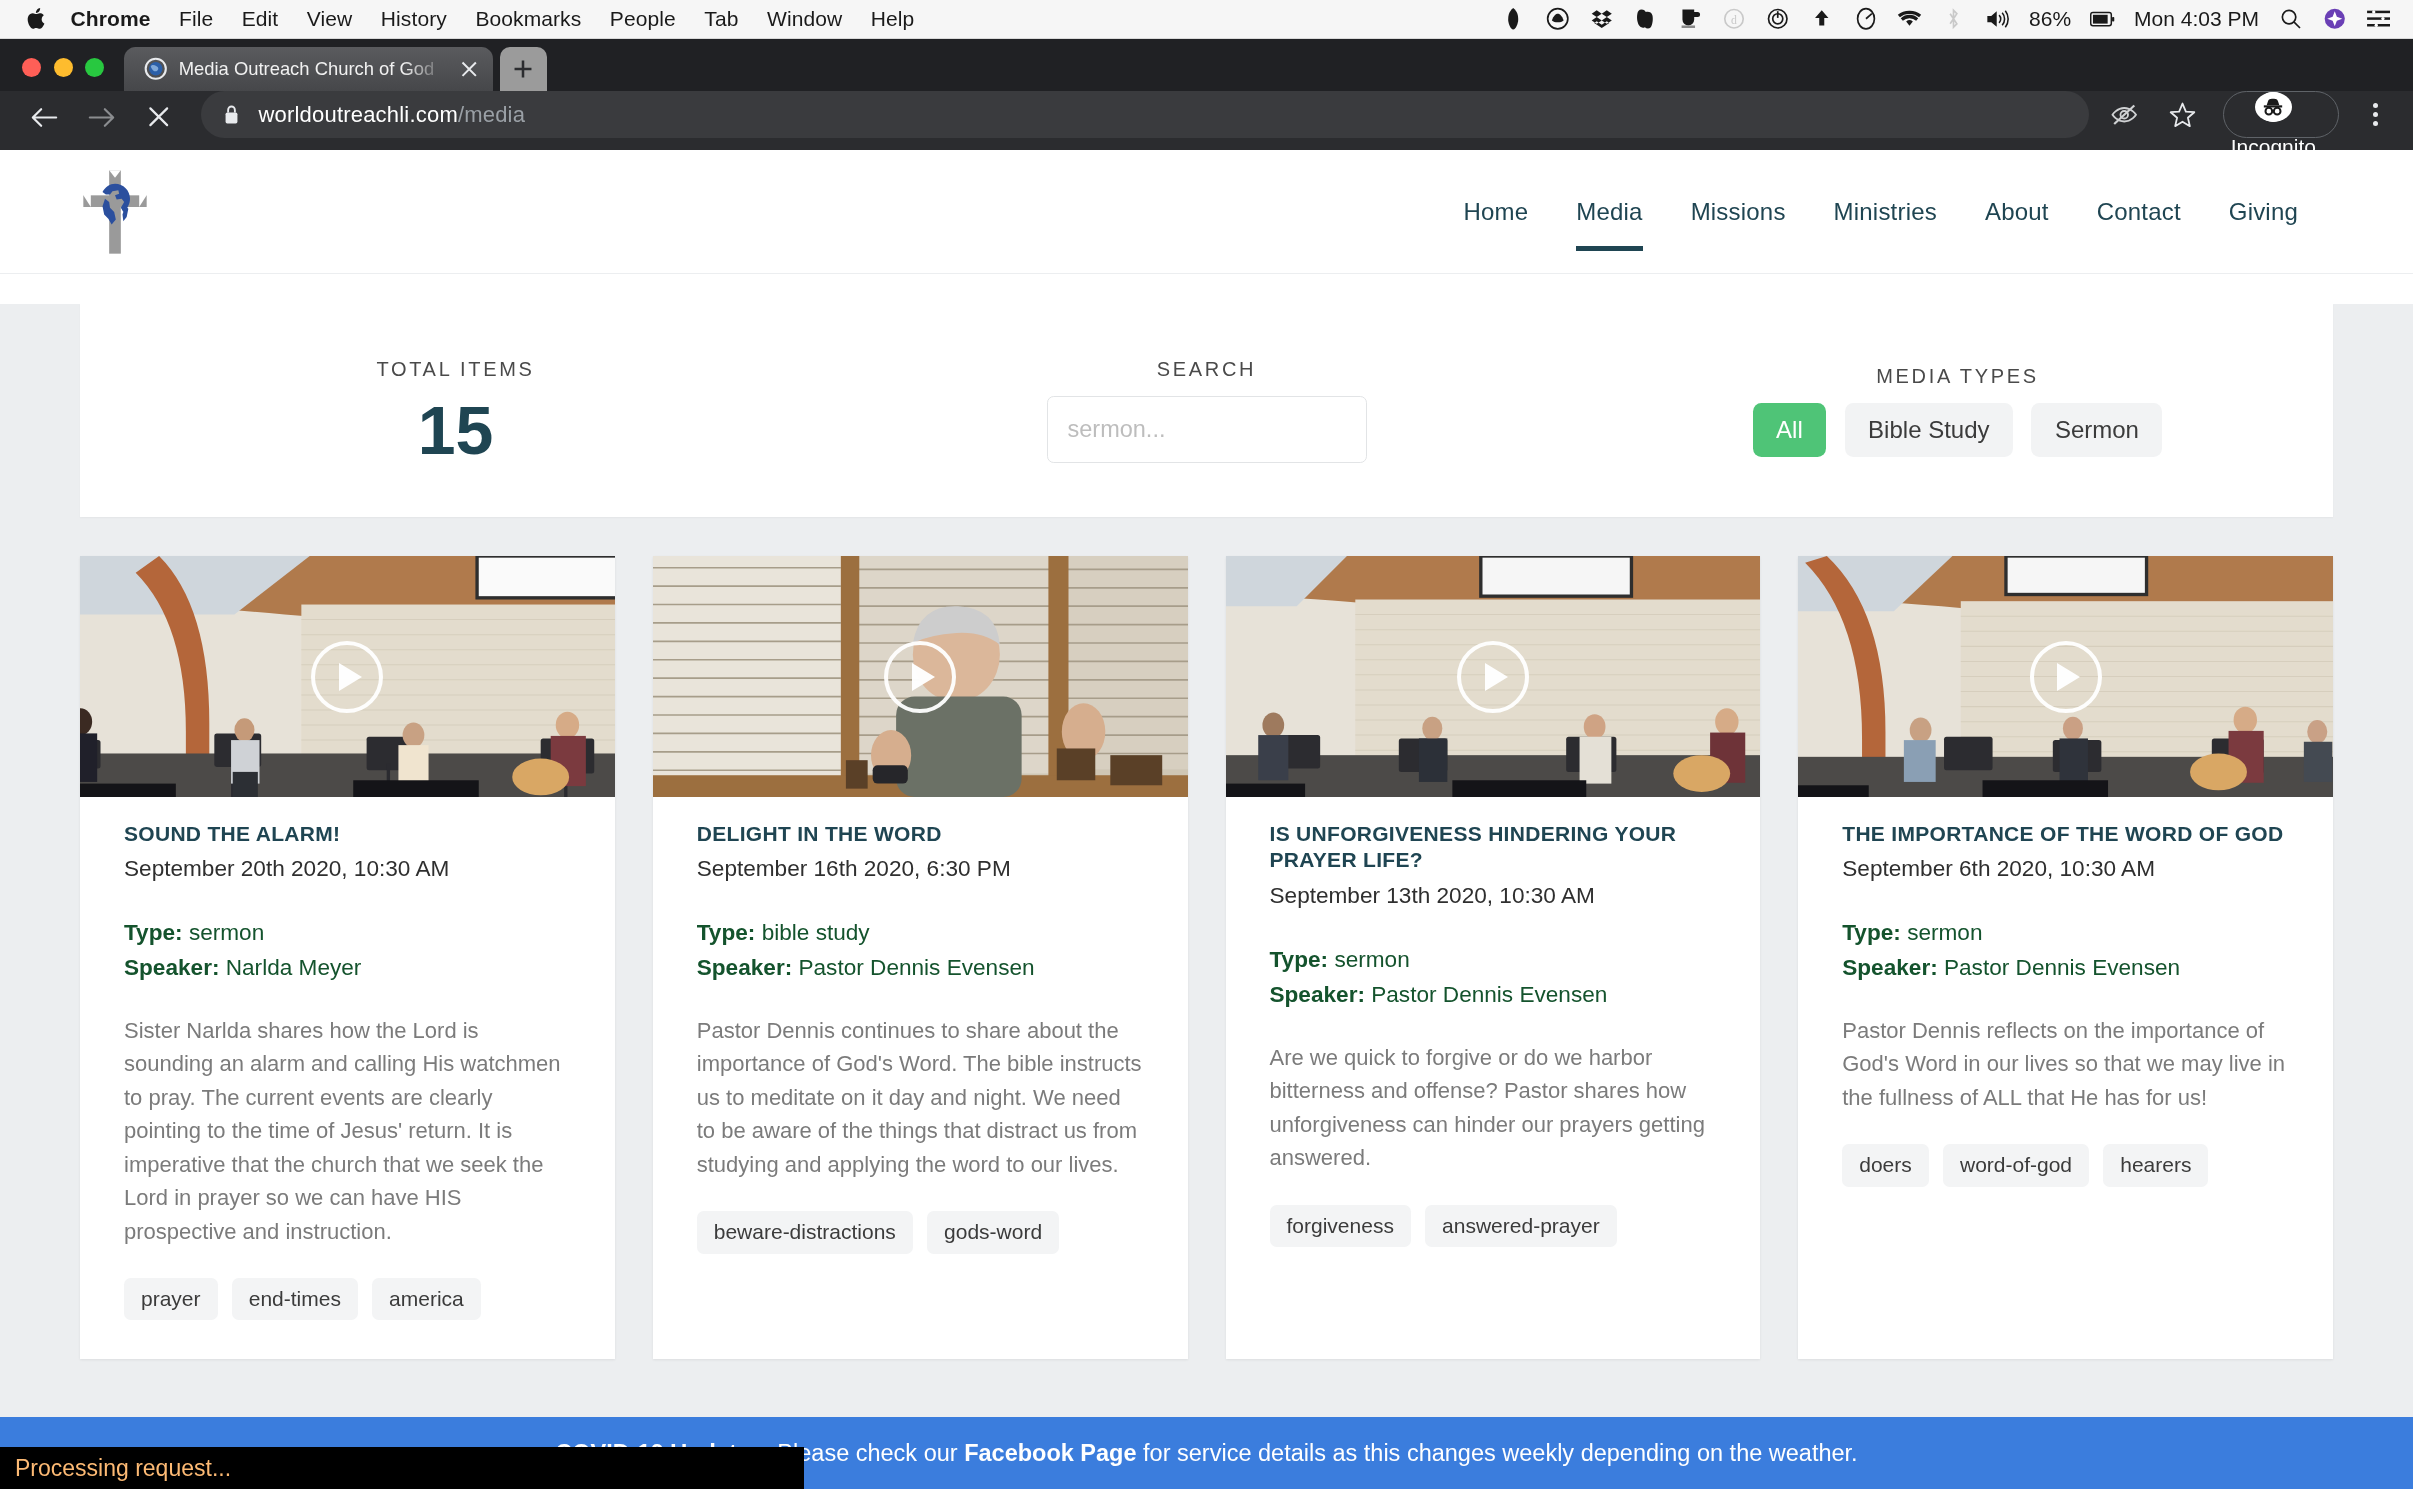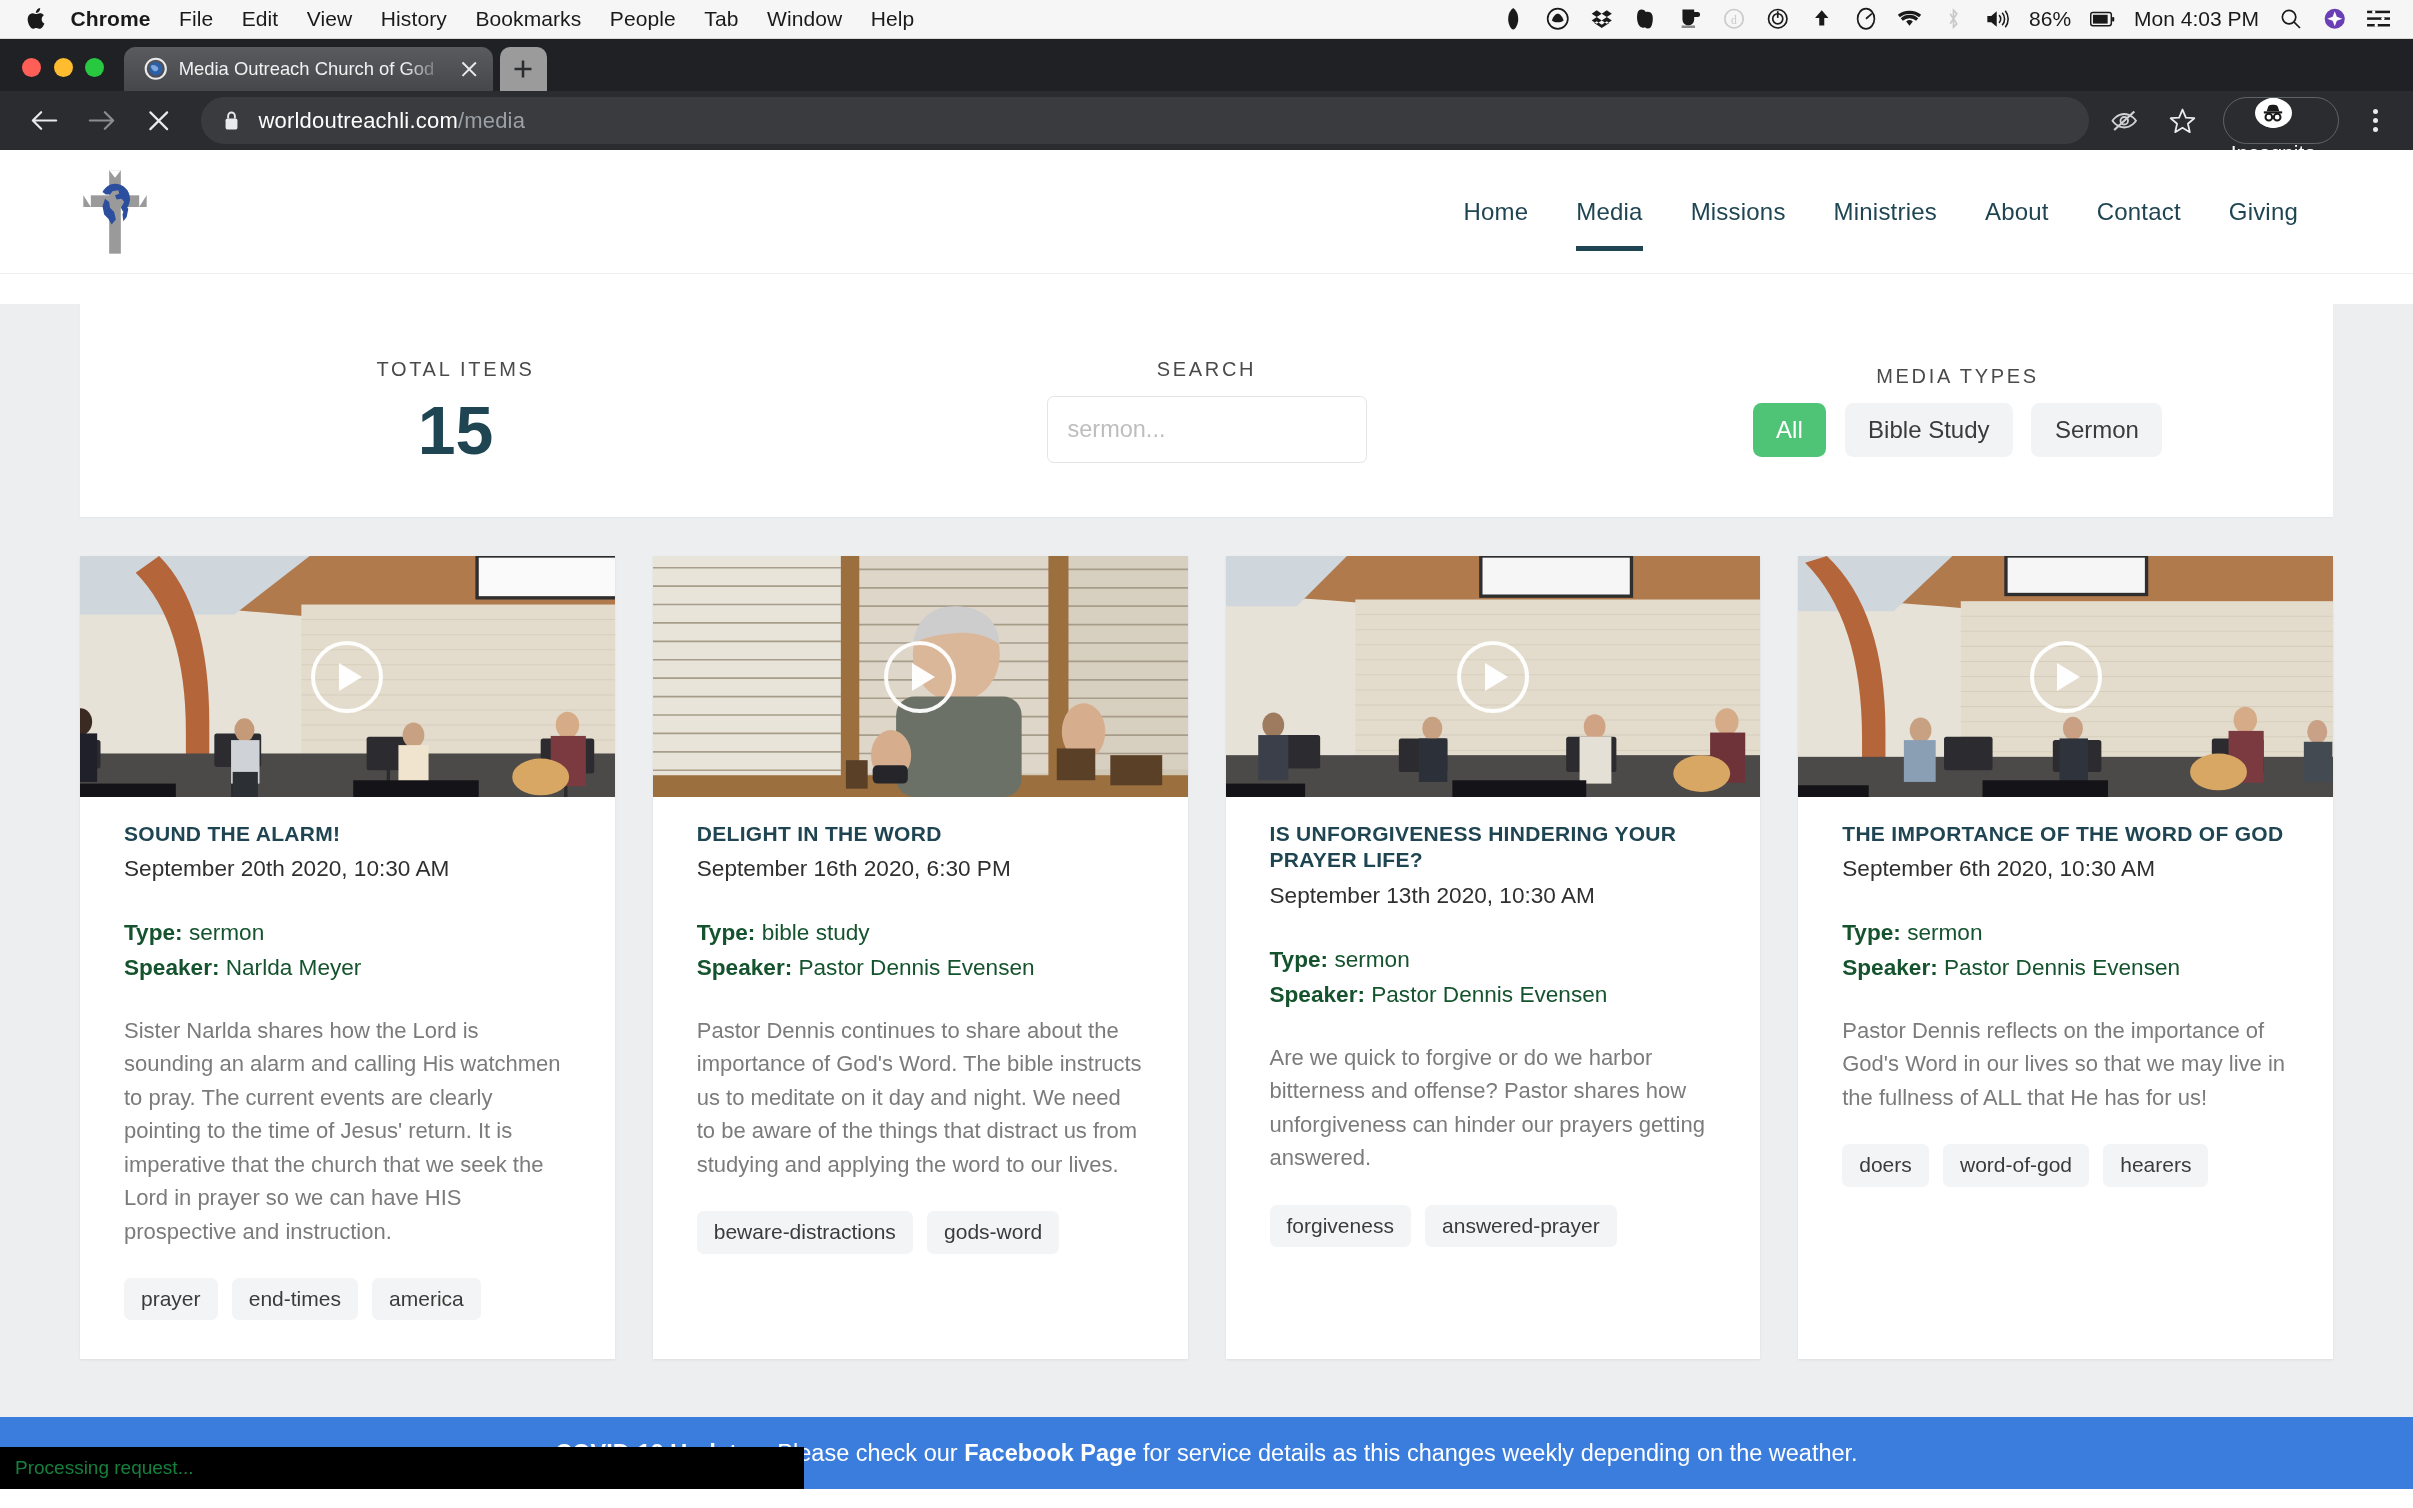--- a/index.html
+++ b/index.html
@@ -51,21 +51,21 @@
   }
   .tab-close { width: 25px; height: 25px; flex: 0 0 25px; display: flex; align-items: center; justify-content: center; }
   .newtab {
     width: 47px; height: 44px; margin-left: 6.7px; margin-bottom: 0;
     display: flex; align-items: center; justify-content: center;
     background: #9b9b9b; border-radius: 10px 10px 0 0;
   }
 
   .toolbar {
     height: 59px; background: #2b2c2f;
-    display: flex; align-items: center; gap: 5px; padding: 0 18.4px;
+    display: flex; align-items: flex-start; gap: 5px; padding: 0 18.4px;
   }
   .nav-btn { width: 52px; height: 52px; display: flex; align-items: center; justify-content: center; border-radius: 50%; }
   .omnibox {
     flex: 1; height: 47px; margin-left: 11.7px; margin-right: 6.7px;
     background: #3a3b3e; border-radius: 23.5px;
     display: flex; align-items: center; padding: 0 22px; gap: 17px;
   }
   .lock-icon { width: 18.4px; height: 22px; flex: 0 0 18.4px; }
   .url { font-size: 22px; color: #fff; letter-spacing: 0.2px; }
   .url .path { color: #9aa0a6; }
@@ -171,21 +171,21 @@
     background: #3b7ddd; display: flex; align-items: center; justify-content: center;
   }
   .covid-text { font-size: 23.5px; color: #fff; }
   .covid-text b { font-weight: bold; margin-top: 40px; }
 
   .statusbubble {
     position: absolute; left: 0; bottom: 0; height: 42px; width: 804px;
     background: #000; display: flex; align-items: center; padding-left: 15px;
     z-index: 40;
   }
-  .statusbubble span { font-size: 19px; color: #15803d; }
+  .statusbubble span { font-size: 23px; color: #fdba74; }
 </style>
 </head>
 <body>
 
 <div class="macbar">
   <div class="apple-logo">
     <svg viewBox="0 0 24 28" width="23.5" height="25">
         <path fill="#1a1a1a" d="M17.5 14.9c0-3 2.4-4.4 2.5-4.5-1.4-2-3.5-2.3-4.2-2.3-1.8-.2-3.5 1-4.4 1-.9 0-2.3-1-3.8-1-2 0-3.8 1.1-4.8 2.9-2 3.5-.5 8.8 1.5 11.7 1 1.4 2.1 3 3.6 2.9 1.5-.1 2-.9 3.8-.9s2.2.9 3.8.9 2.5-1.4 3.5-2.8c1.1-1.6 1.5-3.1 1.6-3.2-.1 0-3.1-1.2-3.1-4.7zM14.6 6.1c.8-1 1.3-2.4 1.2-3.8-1.2.1-2.7.8-3.5 1.8-.7.9-1.4 2.3-1.2 3.6 1.3.1 2.7-.7 3.5-1.6z"></path>
       </svg>
   </div>

